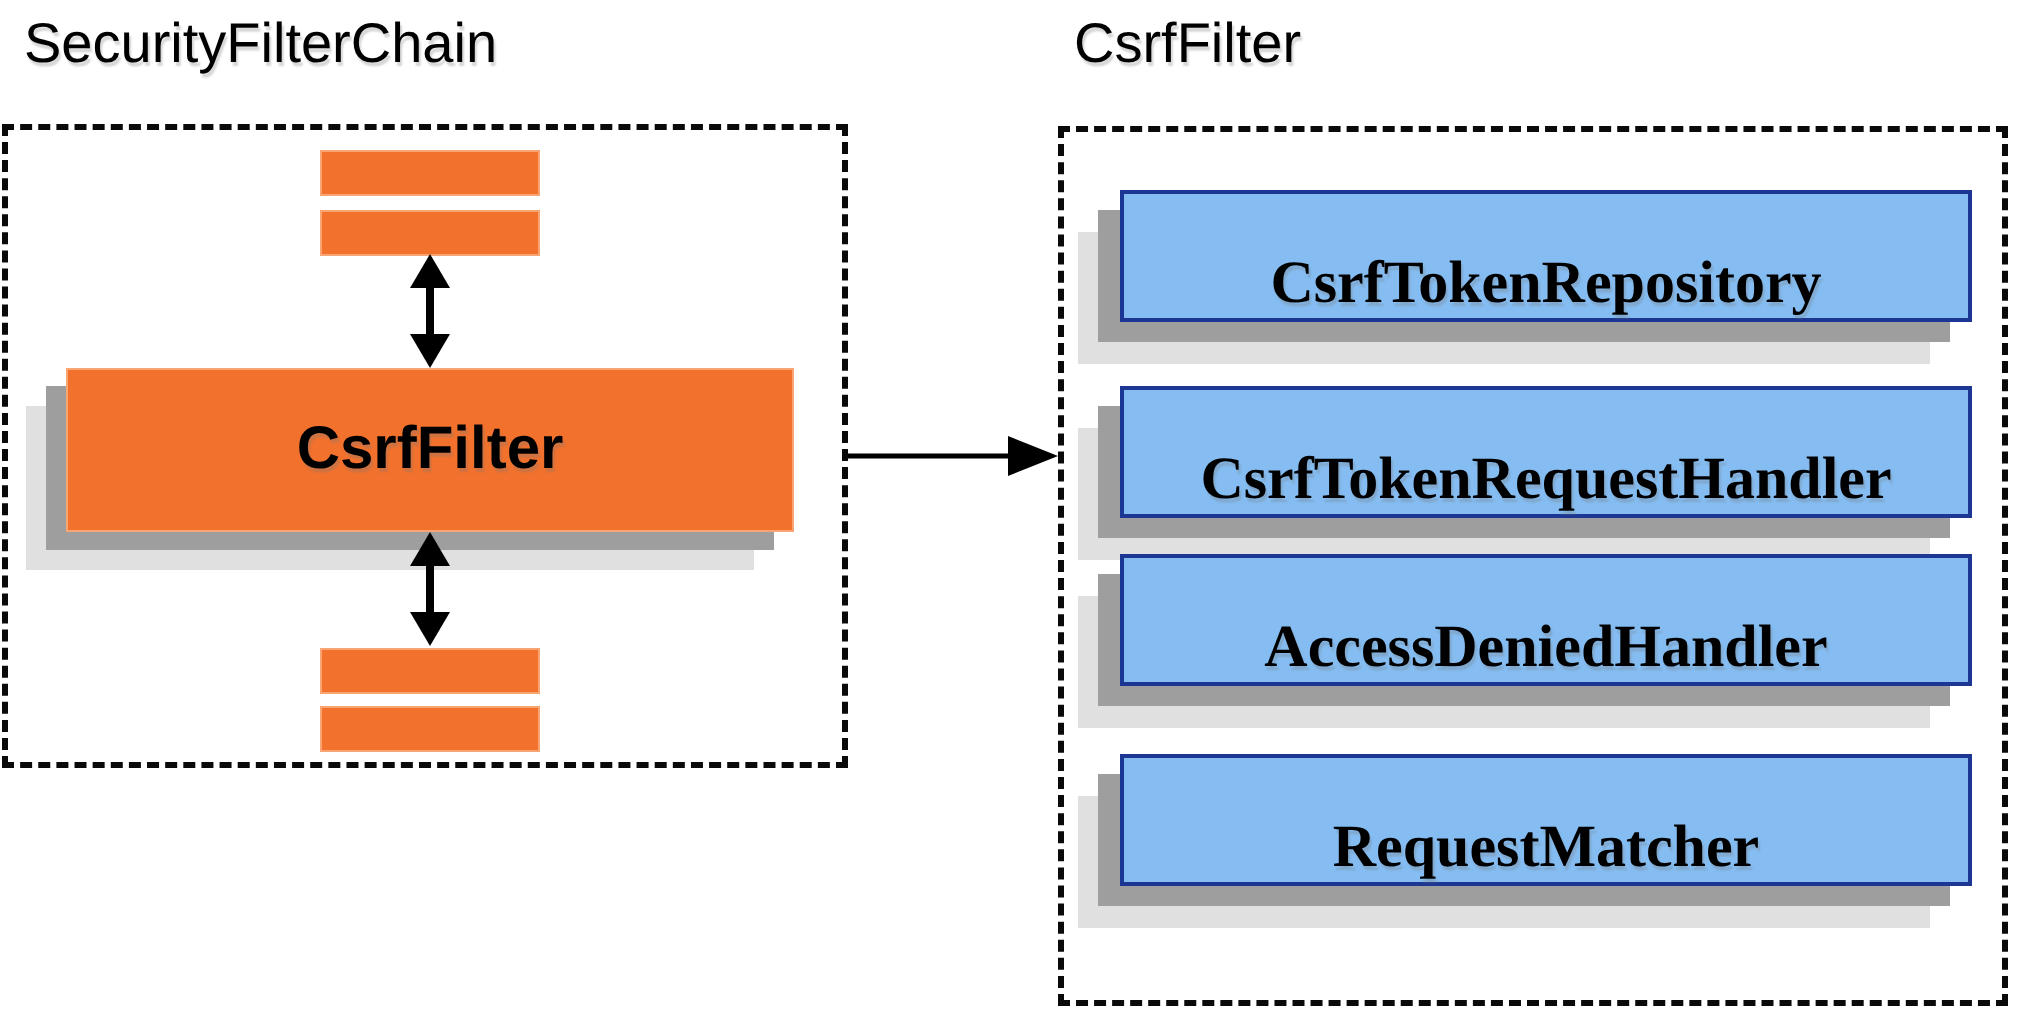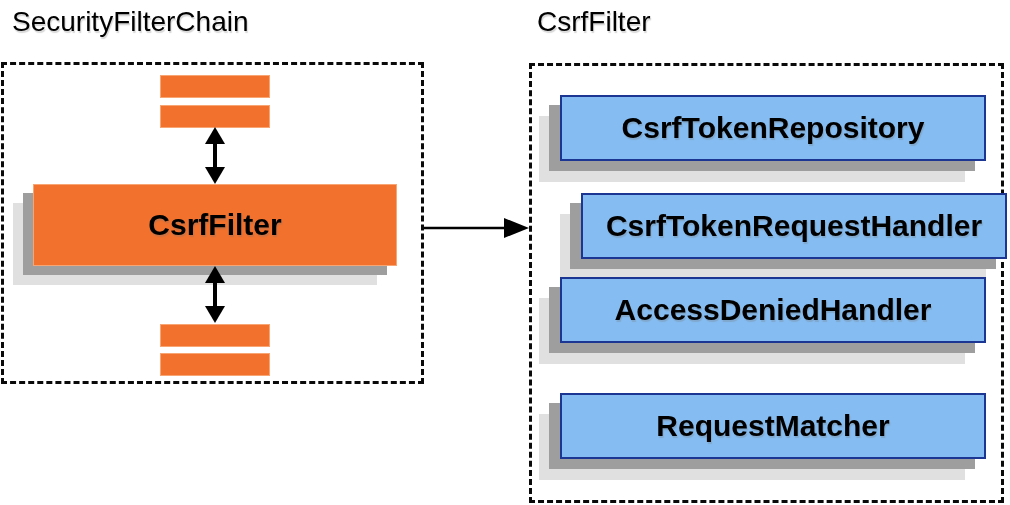--- a/index.html
+++ b/index.html
@@ -70,27 +70,28 @@
 
   .component-box {
     left: 560px;
     width: 426px;
     height: 66px;
     background: var(--blue, #85bdf2);
     border: 2px solid var(--blue_border, #1b3693);
     box-shadow: -11px 10px 0 var(--shadow_dark, #9e9e9e),
                 -21px 21px 0 var(--shadow_light, #e0e0e0);
     display: flex;
-    align-items: center;
+    align-items: flex-end;
     justify-content: center;
+    font-family: Liberation Serif, serif;
   }
   .comp-1 { top: 95px; }
-  .comp-2 { top: 193px; margin-left: 21px; }
+  .comp-2 { top: 193px; }
   .comp-3 { top: 277px; }
-  .comp-4 { top: 393px; }
+  .comp-4 { top: 377px; }
 
   .arrow-svg { position: absolute; overflow: visible; }
   .va-1 { left: 202px; top: 127px; }
   .va-2 { left: 202px; top: 266px; }
   .ha-1 { left: 424px; top: 216px; }
   .arrow-stroke { stroke: var(--arrow, #000); }
   .arrow-fill   { fill:   var(--arrow, #000); }
 </style>
 </head>
 <body>

